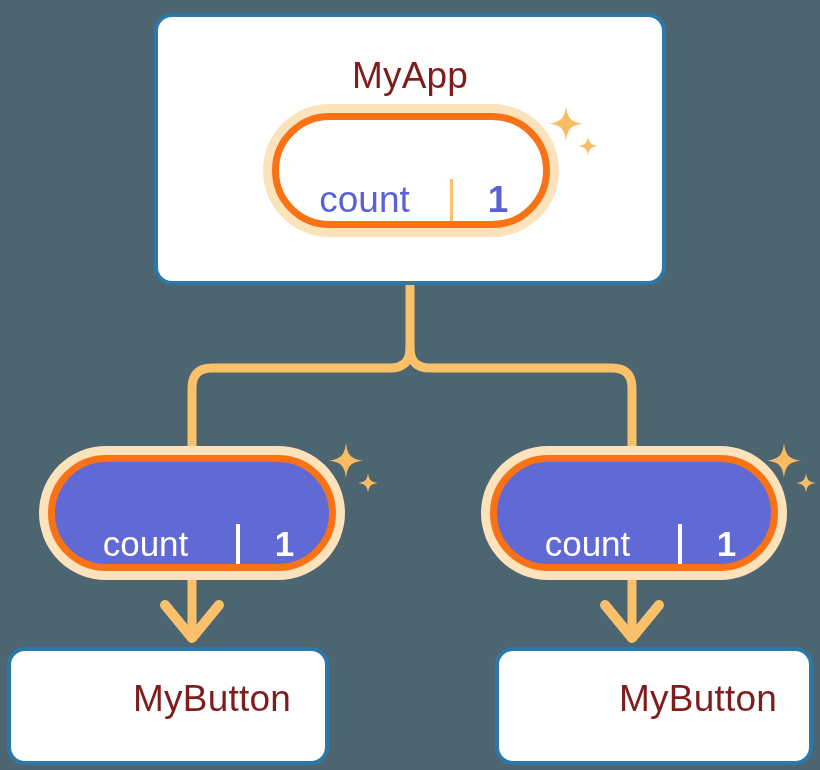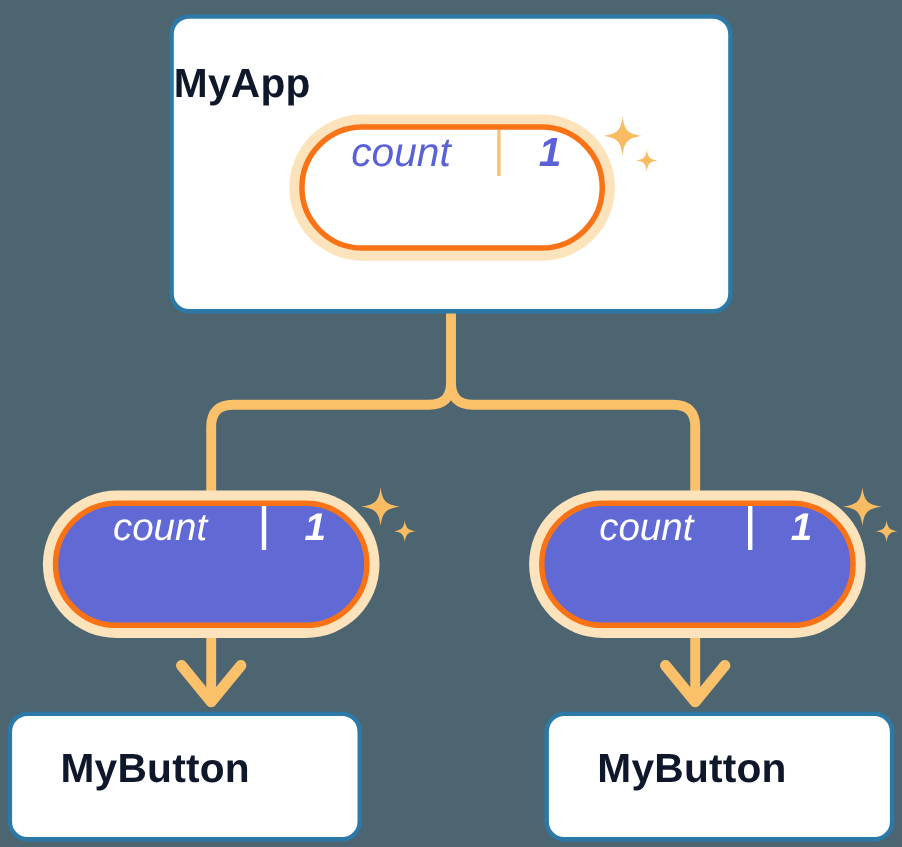--- a/index.html
+++ b/index.html
@@ -39,22 +39,23 @@
     box-sizing: border-box;
     background: #ffffff;
     border: 4px solid #2c79a8;
     border-radius: 18px;
     z-index: 3;
   }
   .card-title {
     position: absolute;
     left: 0;
     width: 100%;
-    color: #0f172a;
-    font-weight: 700;
+    text-align: center;
+    color: #7f1d1d;
+    font-weight: 400;
     letter-spacing: 0.2px;
     white-space: nowrap;
   }
 
   #card-myapp {
     left: 154px;
     top: 13px;
     width: 512px;
     height: 272px;
   }
@@ -79,27 +80,26 @@
     top: 27px;
     font-size: 37px;
     padding-left: 44px;
   }
 
   
   .pill {
     position: absolute;
     box-sizing: border-box;
     border-radius: 999px;
-    border: 5px solid #f97316;
+    border: 7px solid #f97316;
     box-shadow: 0 0 0 9px #fde3bb;
     display: flex;
-    align-items: flex-start;
+    align-items: flex-end;
     overflow: hidden;
     z-index: 4;
-    font-style: italic;
   }
   .pill-key, .pill-val {
     display: flex;
     align-items: center;
     justify-content: center;
     box-sizing: border-box;
   }
   .pill-key {
     flex: 1 1 auto;
   }

